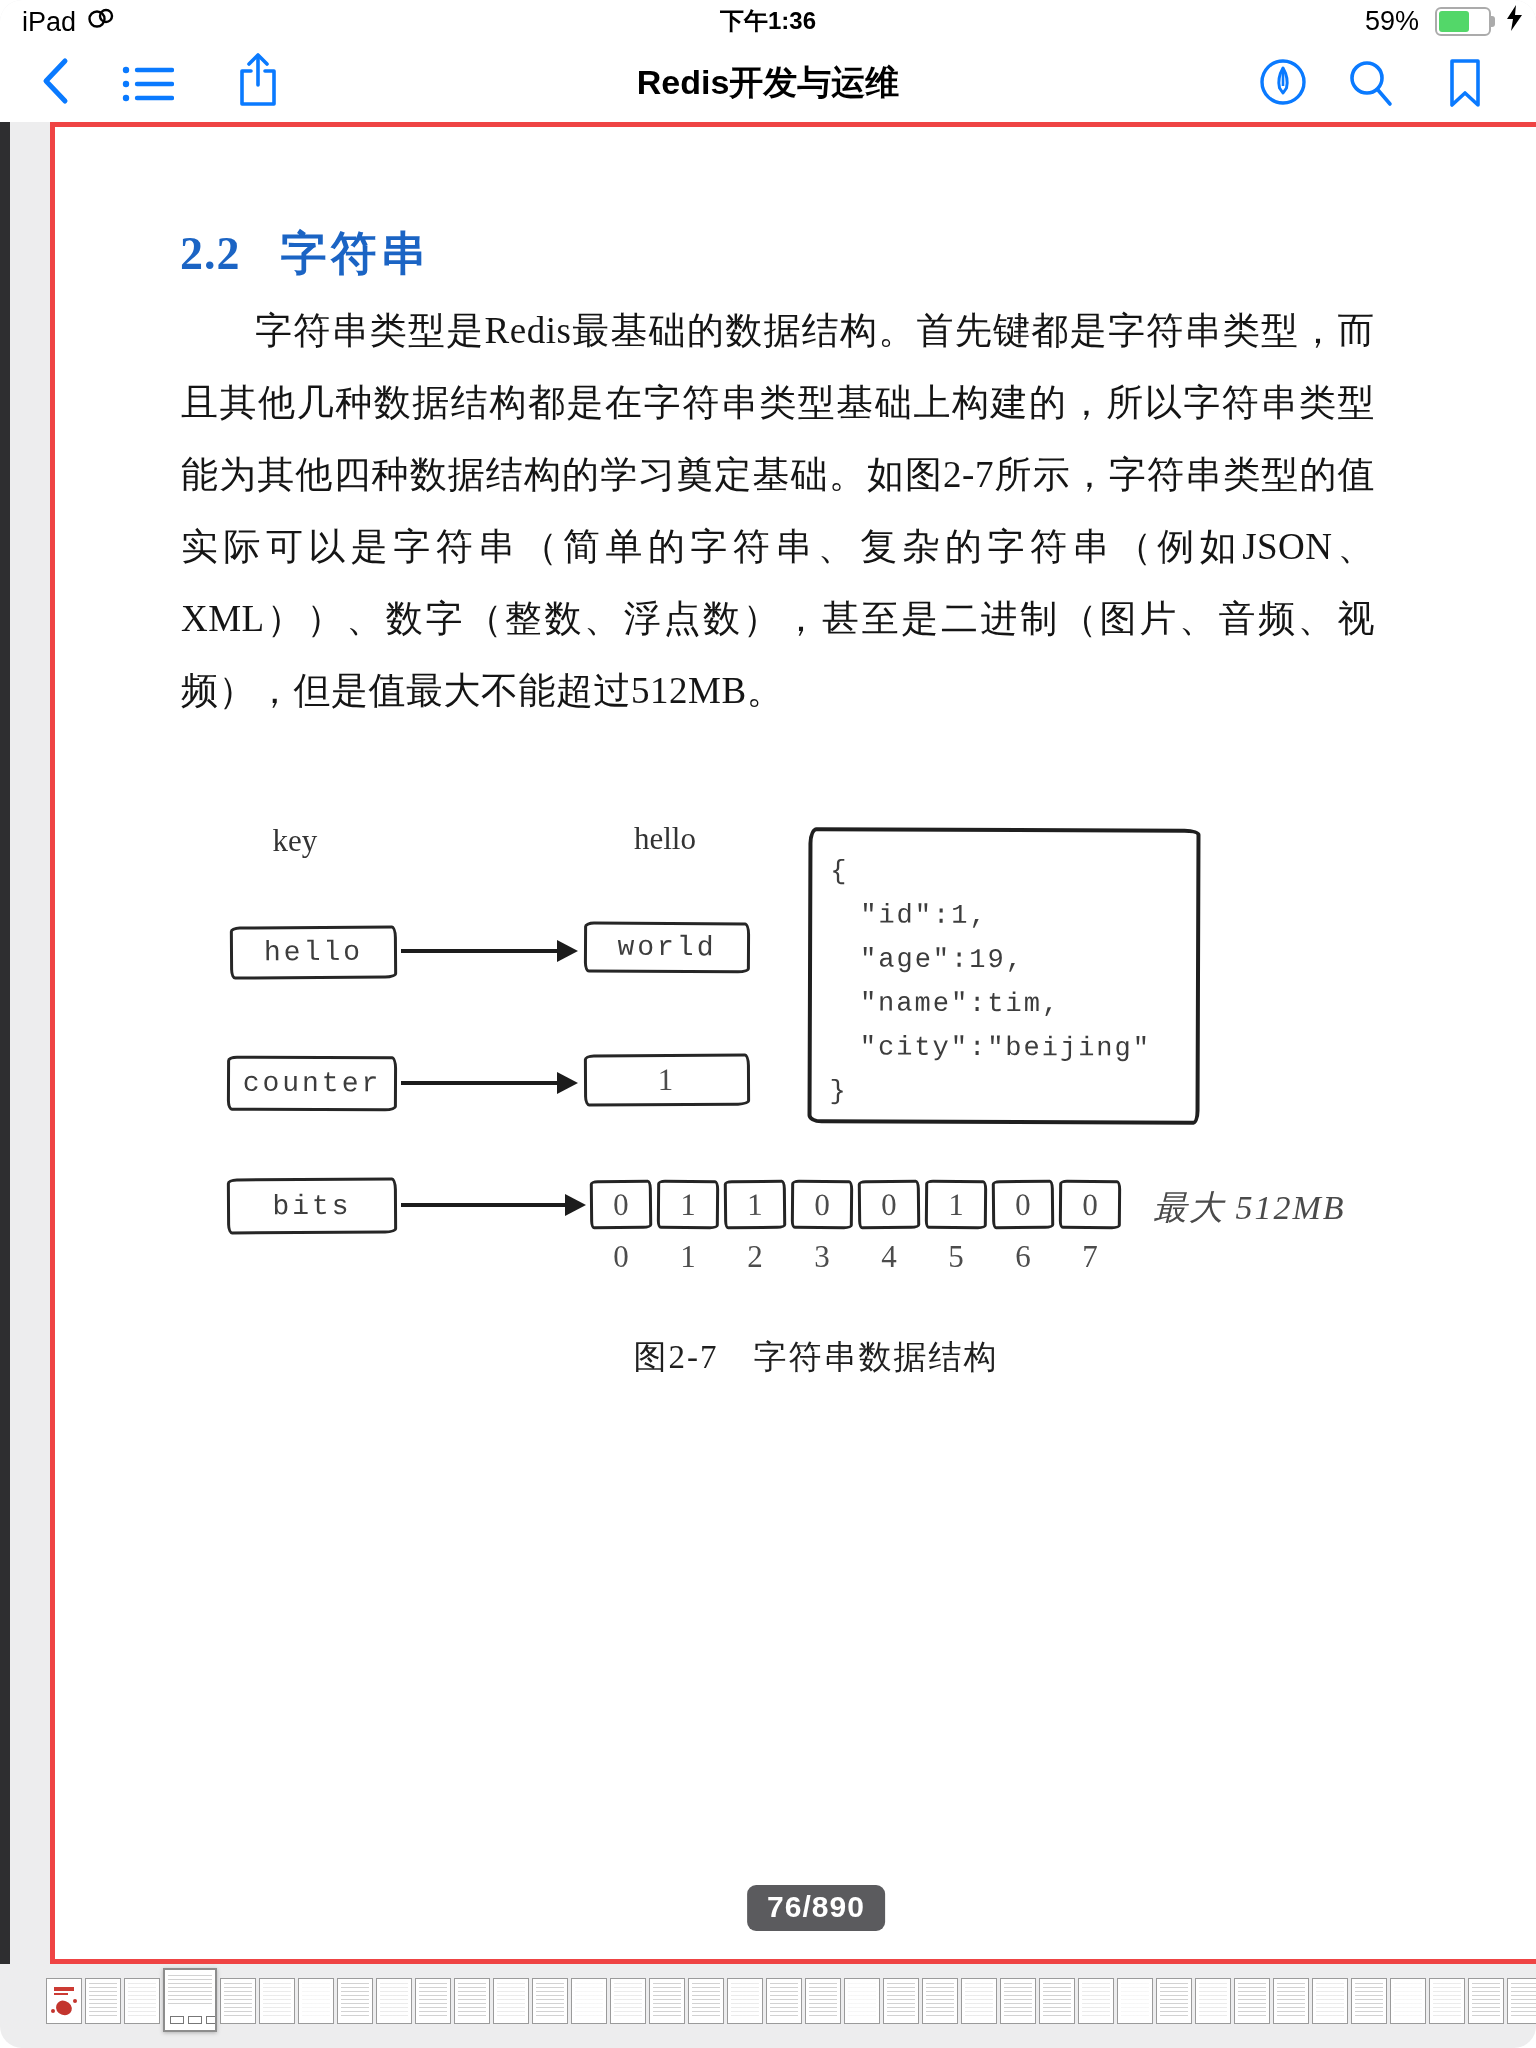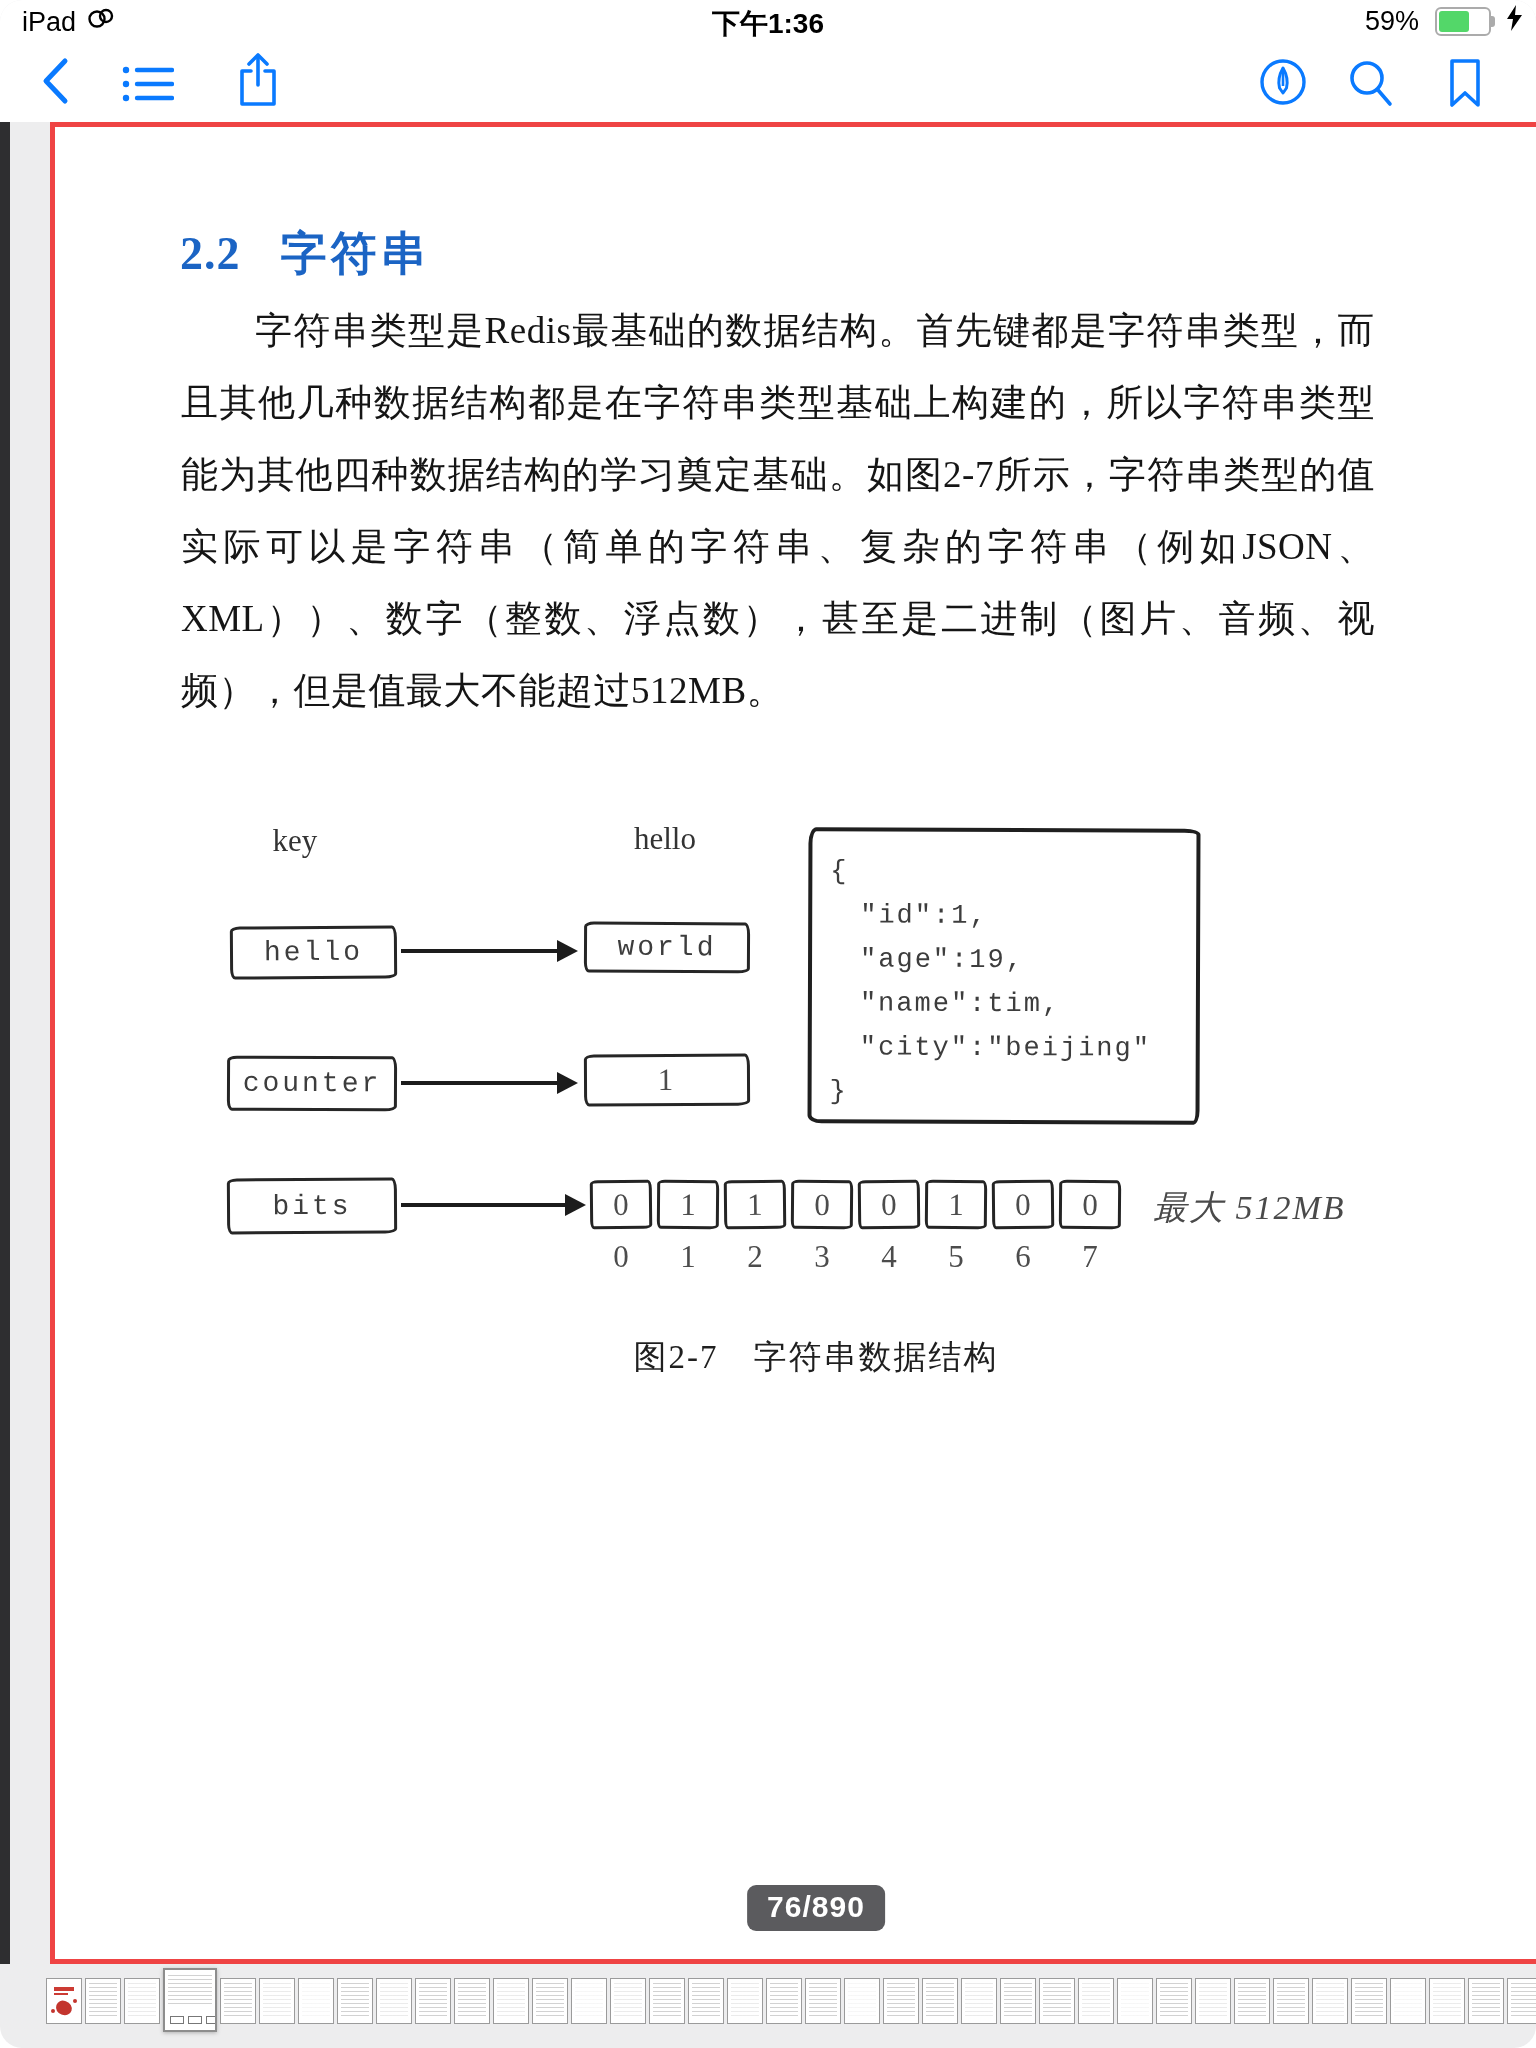--- a/index.html
+++ b/index.html
@@ -3,21 +3,21 @@
 <meta charset="utf-8">
 <style>
   html,body{margin:0;padding:0;}
   body{font-family:"Liberation Sans",sans-serif;-webkit-font-smoothing:antialiased;}
   #screen{position:relative;width:1536px;height:2048px;background:#ededee;overflow:hidden;border-radius:22px;}
 
   
   .chrome{position:absolute;top:0;left:0;width:1536px;height:122px;background:#ffffff;}
   .status-bar{position:absolute;top:0;left:0;width:100%;height:42px;}
   .sb-left{position:absolute;left:22px;top:5px;display:flex;align-items:center;gap:10px;font-size:27px;color:#000;}
-  .sb-time{position:absolute;left:0;right:0;top:5px;text-align:center;font-size:28px;font-weight:600;color:#000;}
+  .sb-time{position:absolute;left:0;right:0;top:5px;text-align:center;font-size:24px;font-weight:600;color:#000;}
   .sb-right{position:absolute;right:14px;top:5px;display:flex;align-items:center;gap:16px;font-size:27px;color:#000;}
   .battery{position:relative;width:52px;height:25px;border:2px solid #ababab;border-radius:6px;background:#fff;}
   .battery .fill{position:absolute;left:2px;top:2px;bottom:2px;width:58%;background:#53d769;border-radius:3px;}
   .battery .nub{position:absolute;right:-6px;top:7px;width:4px;height:11px;background:#ababab;border-radius:0 3px 3px 0;}
 
   .nav-bar{position:absolute;top:42px;left:0;width:100%;height:80px;}
   .nav-title{position:absolute;left:0;right:0;top:18px;text-align:center;font-size:34px;font-weight:700;color:#000;}
   .nav-btn{position:absolute;background:none;border:none;padding:0;cursor:pointer;line-height:0;}
   .nav-back{left:38px;top:14px;}
   .nav-toc{left:122px;top:24px;}
@@ -160,20 +160,21 @@
       <button class="nav-btn nav-share">
         <span>
           <svg width="40" height="56" viewBox="0 0 40 56">
             <path d="M13 19 H4 V52 H36 V19 H27" fill="none" stroke="#0a7aff" stroke-width="3.6" stroke-linecap="round" stroke-linejoin="round"></path>
             <line x1="20" y1="4" x2="20" y2="33" stroke="#0a7aff" stroke-width="3.6" stroke-linecap="round"></line>
             <path d="M11 12 L20 3 L29 12" fill="none" stroke="#0a7aff" stroke-width="3.6" stroke-linecap="round" stroke-linejoin="round"></path>
           </svg>
         </span>
       </button>
 
+      <div class="nav-title">Redis开发与运维</div>
 
       <button class="nav-btn nav-pen">
         <span>
           <svg width="50" height="52" viewBox="0 0 50 52">
             <circle cx="25" cy="26" r="21" fill="none" stroke="#0a7aff" stroke-width="3.4"></circle>
             <path d="M25 12 C29 19 30 26 28.5 32 L25 37 L21.5 32 C20 26 21 19 25 12 Z" fill="none" stroke="#0a7aff" stroke-width="3" stroke-linejoin="round"></path>
             <line x1="25" y1="14" x2="25" y2="30" stroke="#0a7aff" stroke-width="2.6"></line>
           </svg>
         </span>
       </button>

